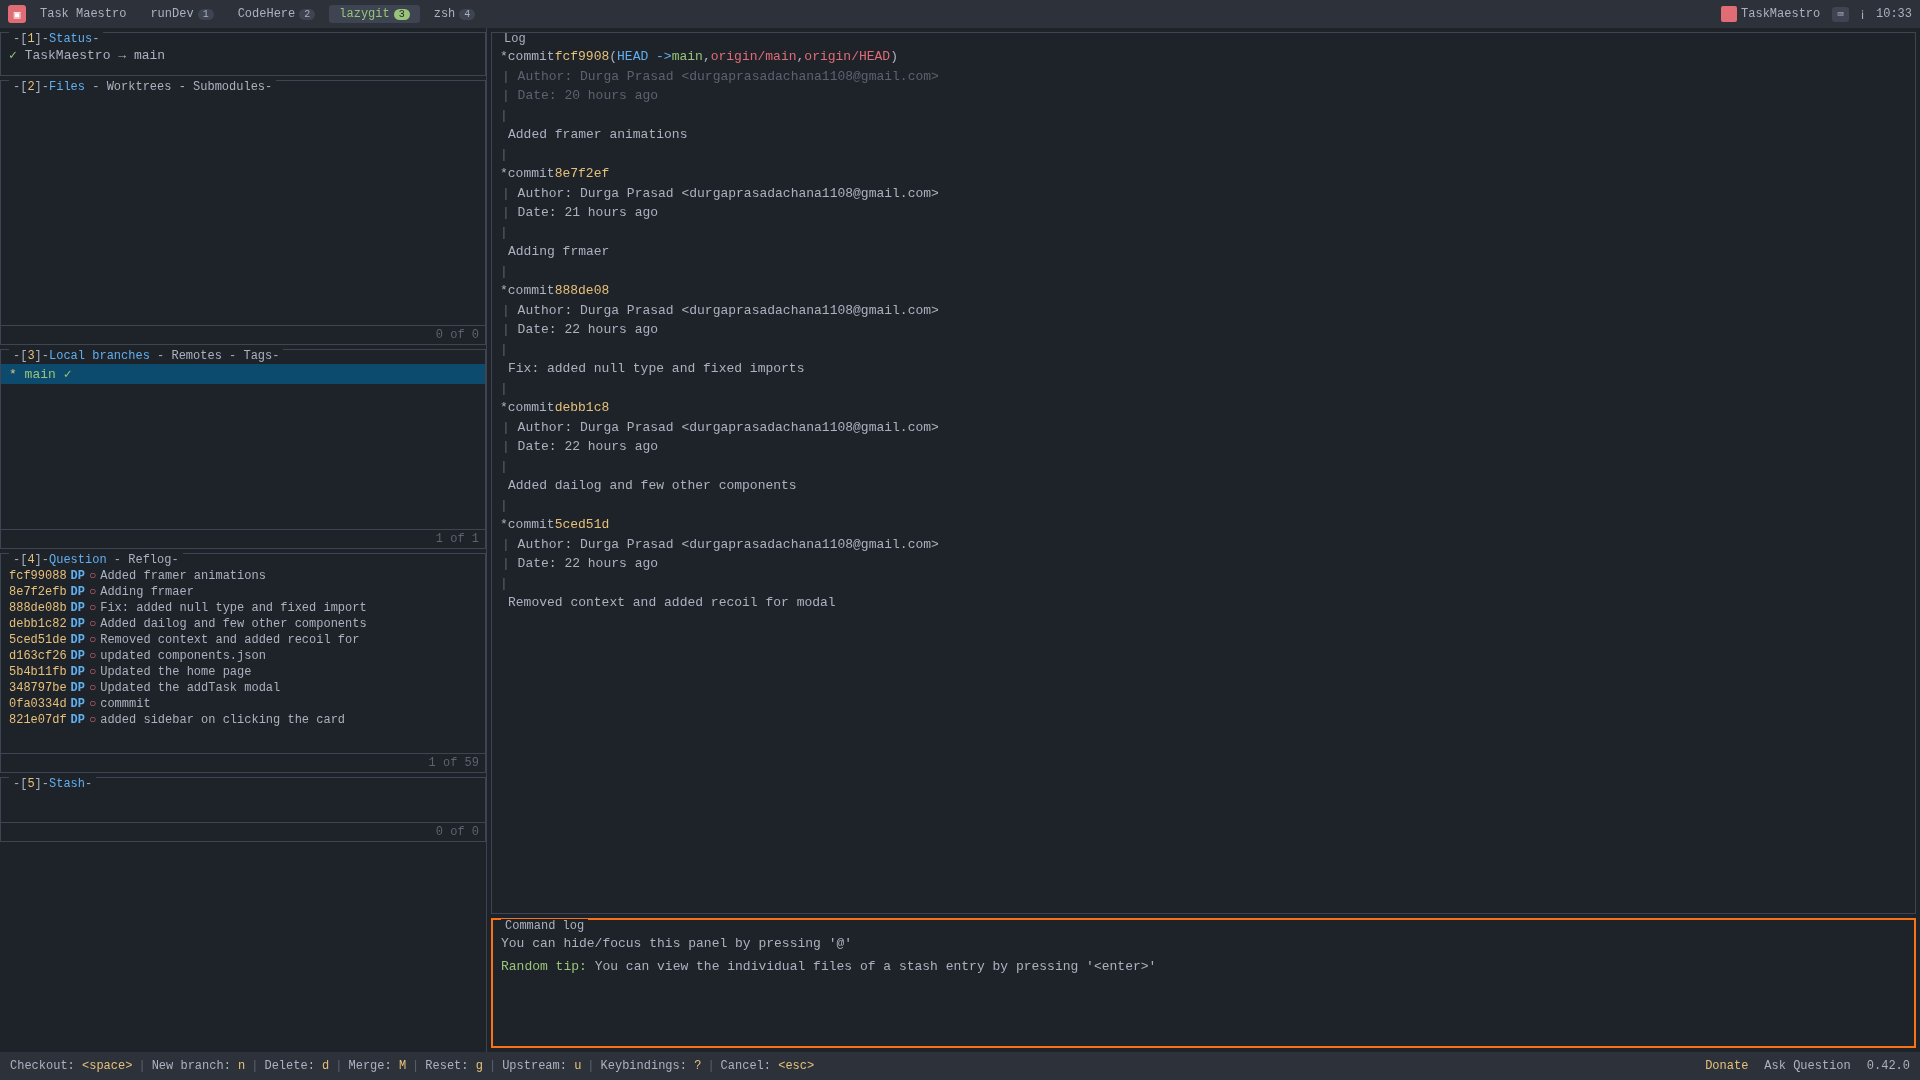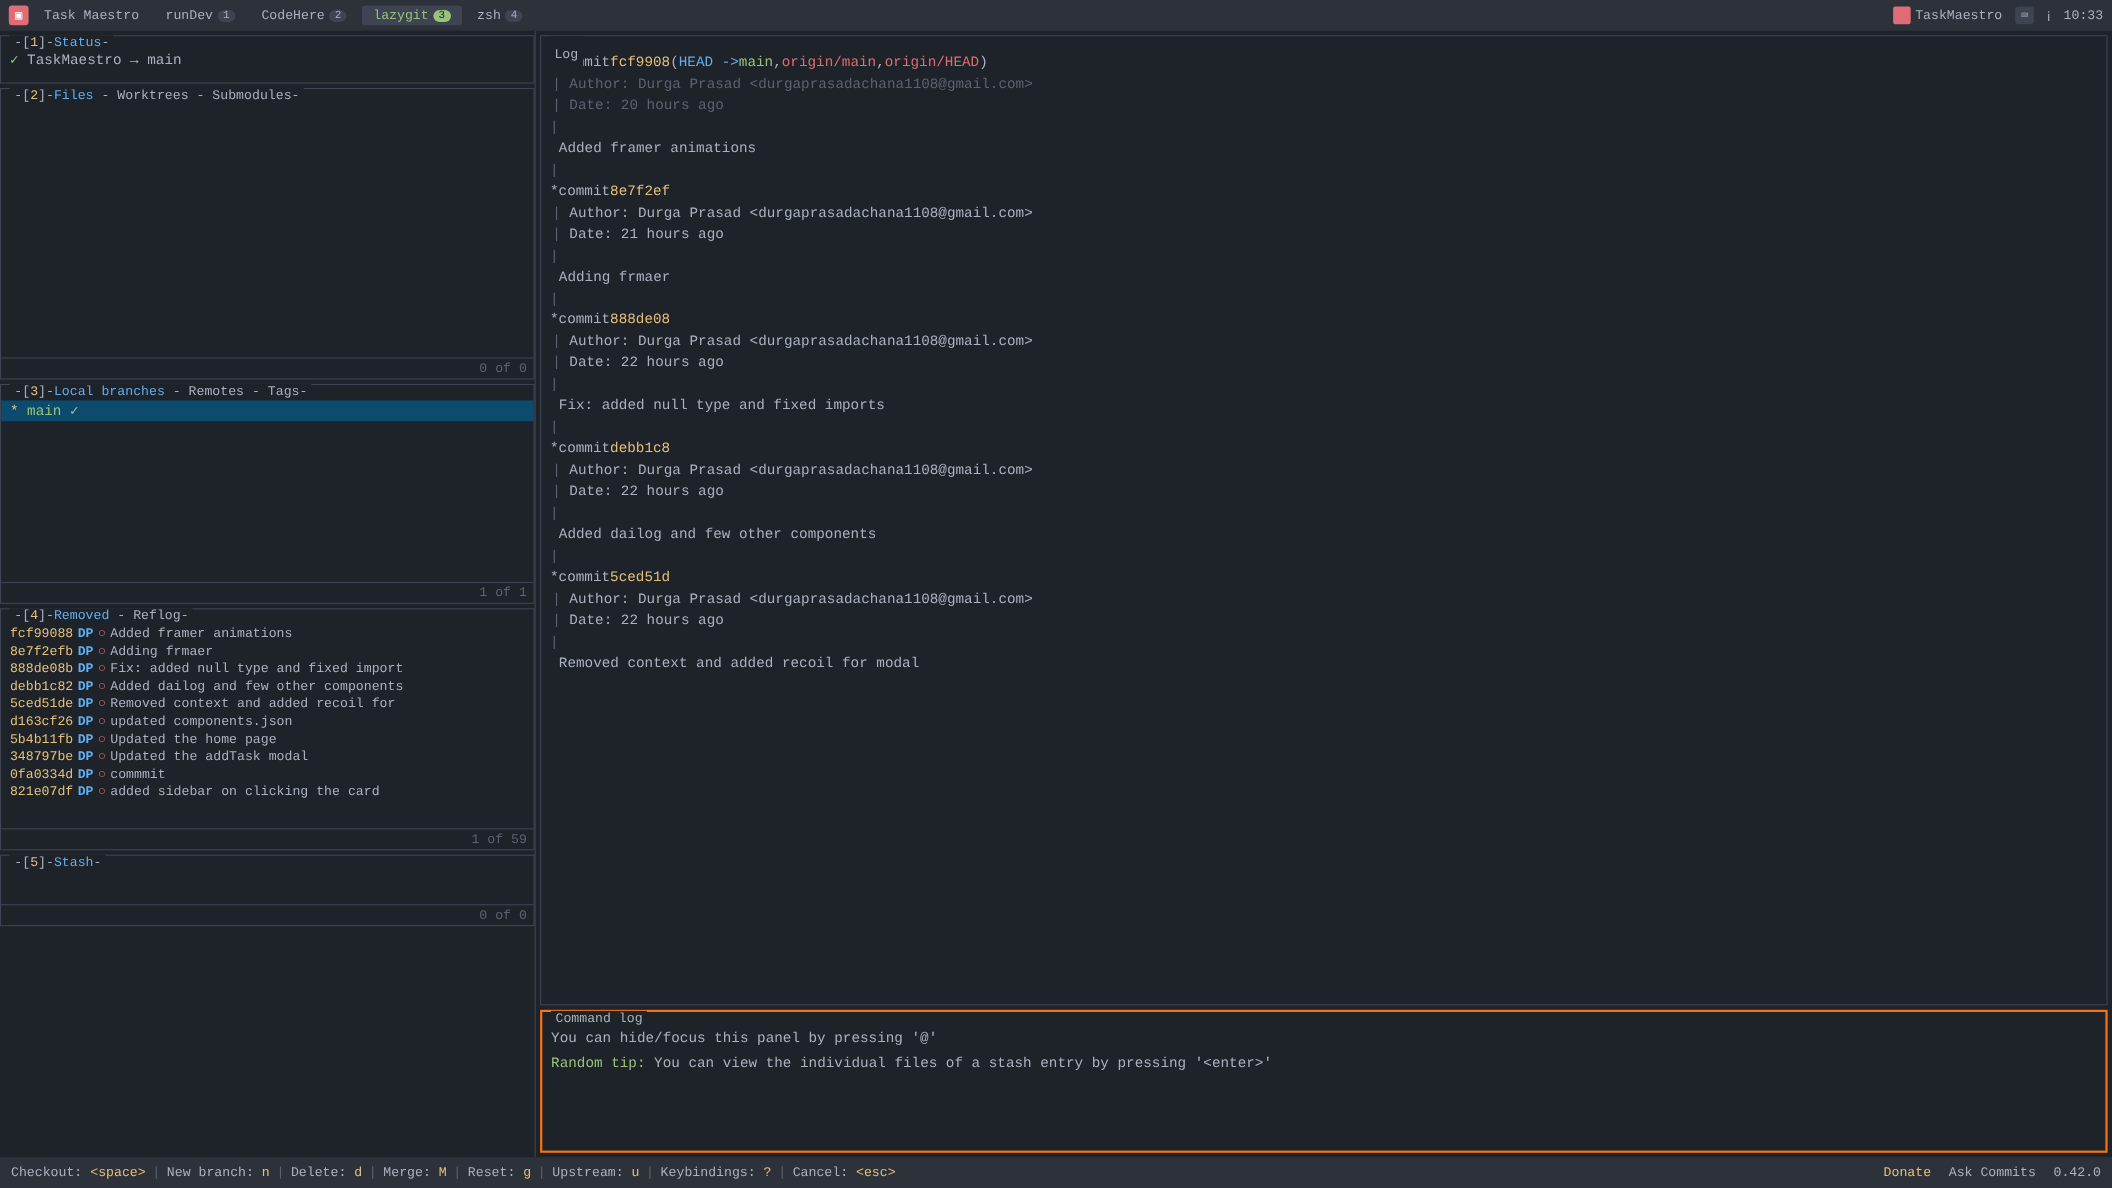--- a/index.html
+++ b/index.html
@@ -214,21 +214,21 @@
       border: 1px solid #3e4451;
       margin: 4px 4px 0 4px;
       position: relative;
       overflow: hidden;
     }
     .log-title {
       position: absolute;
       top: -1px;
       left: 8px;
       background: #1e2229;
-      padding: 11px 4px;
+      padding: 0 4px;
       font-size: 12px;
       color: #abb2bf;
     }
     .log-content {
       padding: 14px 8px 4px 8px;
       font-size: 13px;
       line-height: 1.5;
       overflow: hidden;
       height: 100%;
     }
@@ -370,21 +370,21 @@
       <div style="padding-top: 14px; flex: 1;">
         <div class="branch-item selected">
           <span class="star">* </span><span class="branch-name">main</span><span class="check"> ✓</span>
         </div>
       </div>
       <div class="section-footer">1 of 1</div>
     </div>
 
     <div class="section commits-section" style="flex: 0 0 220px; margin-top: 4px;">
       <span class="section-title">
-        <span class="bracket">-[</span><span class="num">4</span><span class="bracket">]-</span><span class="name">Removed</span><span class="sub"> - Reflog</span><span class="bracket">-</span>
+        <span class="bracket">-[</span><span class="num">4</span><span class="bracket">]-</span><span class="name">Question</span><span class="sub"> - Reflog</span><span class="bracket">-</span>
       </span>
       <div class="commits-content">
         <div class="commit-row">
           <span class="commit-hash">fcf99088</span>
           <span class="commit-tag-dp">DP</span>
           <span class="commit-dot">○</span>
           <span class="commit-msg">Added framer animations</span>
         </div>
         <div class="commit-row">
           <span class="commit-hash">8e7f2efb</span>
@@ -563,16 +563,16 @@
     <span class="key-item">Reset: <span class="key-name">g</span></span>
     <span class="key-sep"> | </span>
     <span class="key-item">Upstream: <span class="key-name">u</span></span>
     <span class="key-sep"> | </span>
     <span class="key-item">Keybindings: <span class="key-name">?</span></span>
     <span class="key-sep"> | </span>
     <span class="key-item">Cancel: <span class="key-name">&lt;esc&gt;</span></span>
   </div>
   <div style="display:flex; align-items:center; gap:8px;">
     <span class="donate-btn">Donate</span>
-    <span class="ask-btn">Ask Commits</span>
+    <span class="ask-btn">Ask Question</span>
     <span class="version">0.42.0</span>
   </div>
 </div>
 
 </body></html>

